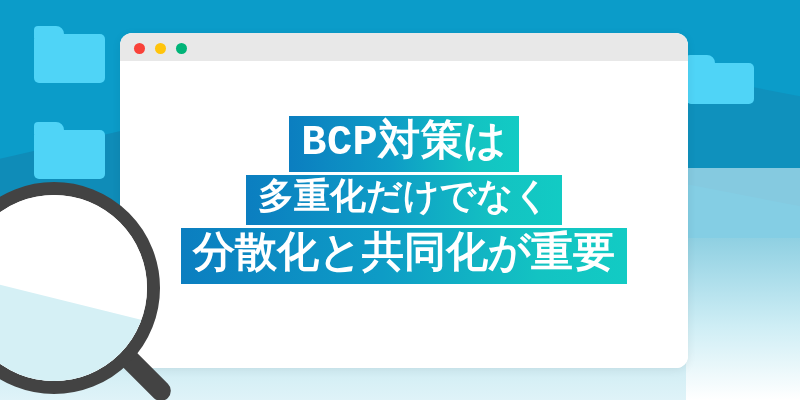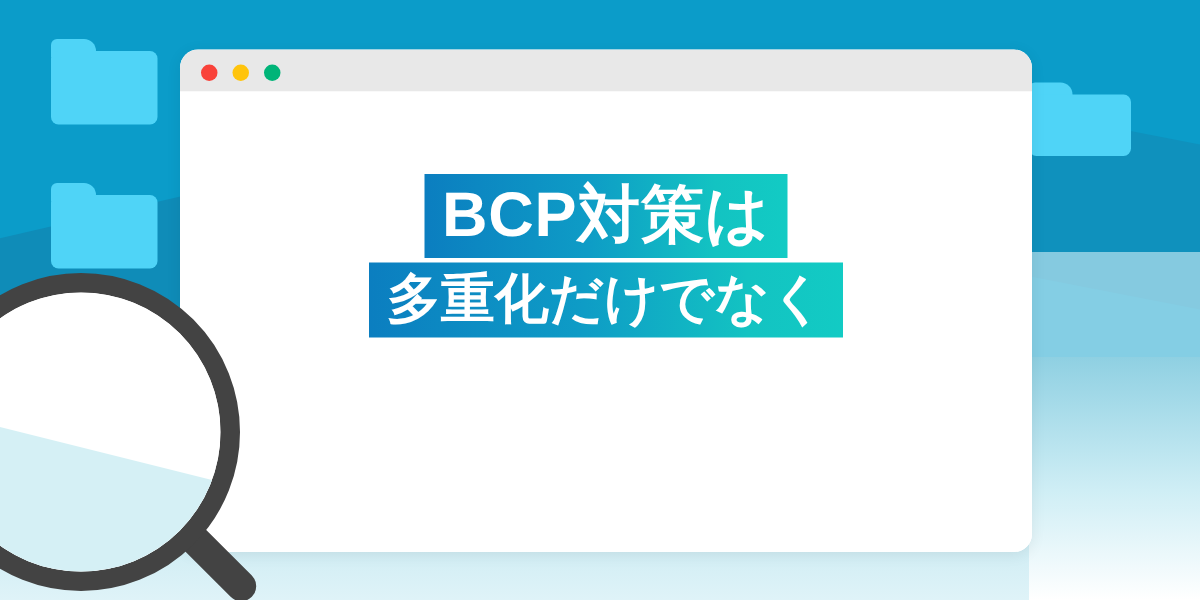--- a/index.html
+++ b/index.html
@@ -196,21 +196,21 @@
     flex-direction: column;
     align-items: center;
   }
   .headline-line {
     display: block;
     color: #ffffff;
     font-weight: 700;
     line-height: 1;
     white-space: nowrap;
     background: linear-gradient(90deg, #0b7ec0 0%, #0e9cc6 45%, #13c3c2 80%, #12cbc4 100%);
-    font-family: Liberation Sans, sans-serif;
+    font-family: Liberation Mono, monospace;
   }
   #headline-line-1 {
     font-size: 42px;
     padding: 6px 12px 8px 12px;
     letter-spacing: .5px;
   }
   #headline-line-2 {
     font-size: 36px;
     padding: 6px 12px 8px 12px;
     margin-top: 3px;
@@ -249,20 +249,21 @@
   <div id="browser-window">
     <div id="titlebar">
       <span class="dot" id="dot-close"></span>
       <span class="dot" id="dot-minimize"></span>
       <span class="dot" id="dot-maximize"></span>
     </div>
     <div id="viewport">
       <div id="headline">
         <span class="headline-line" id="headline-line-1">BCP対策は</span>
         <span class="headline-line" id="headline-line-2">多重化だけでなく</span>
+        <span class="headline-line" id="headline-line-3">分散化と共同化が重要</span>
       </div>
     </div>
   </div>
 
   <div id="magnifier">
     <div class="handle"></div>
     <div class="ring">
       <div class="lens-fill"></div>
       <div class="lens-shade"></div>
     </div>

